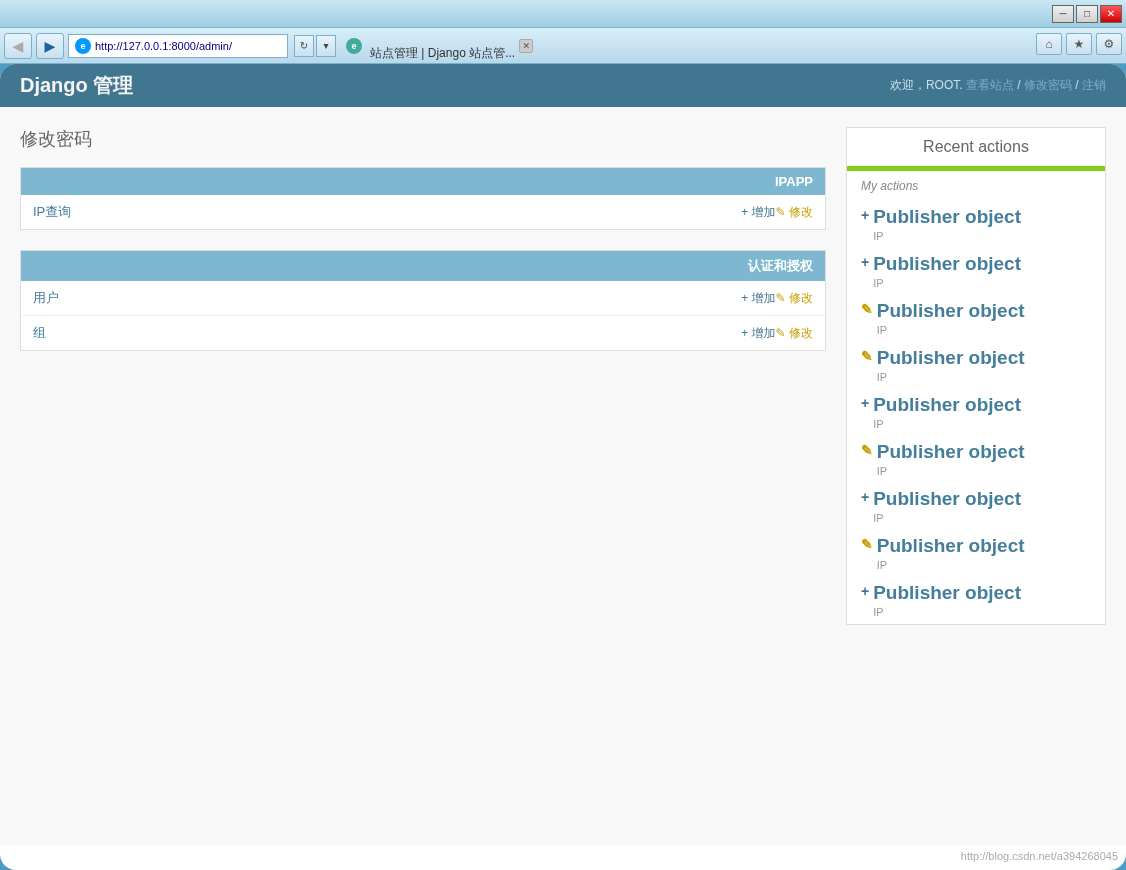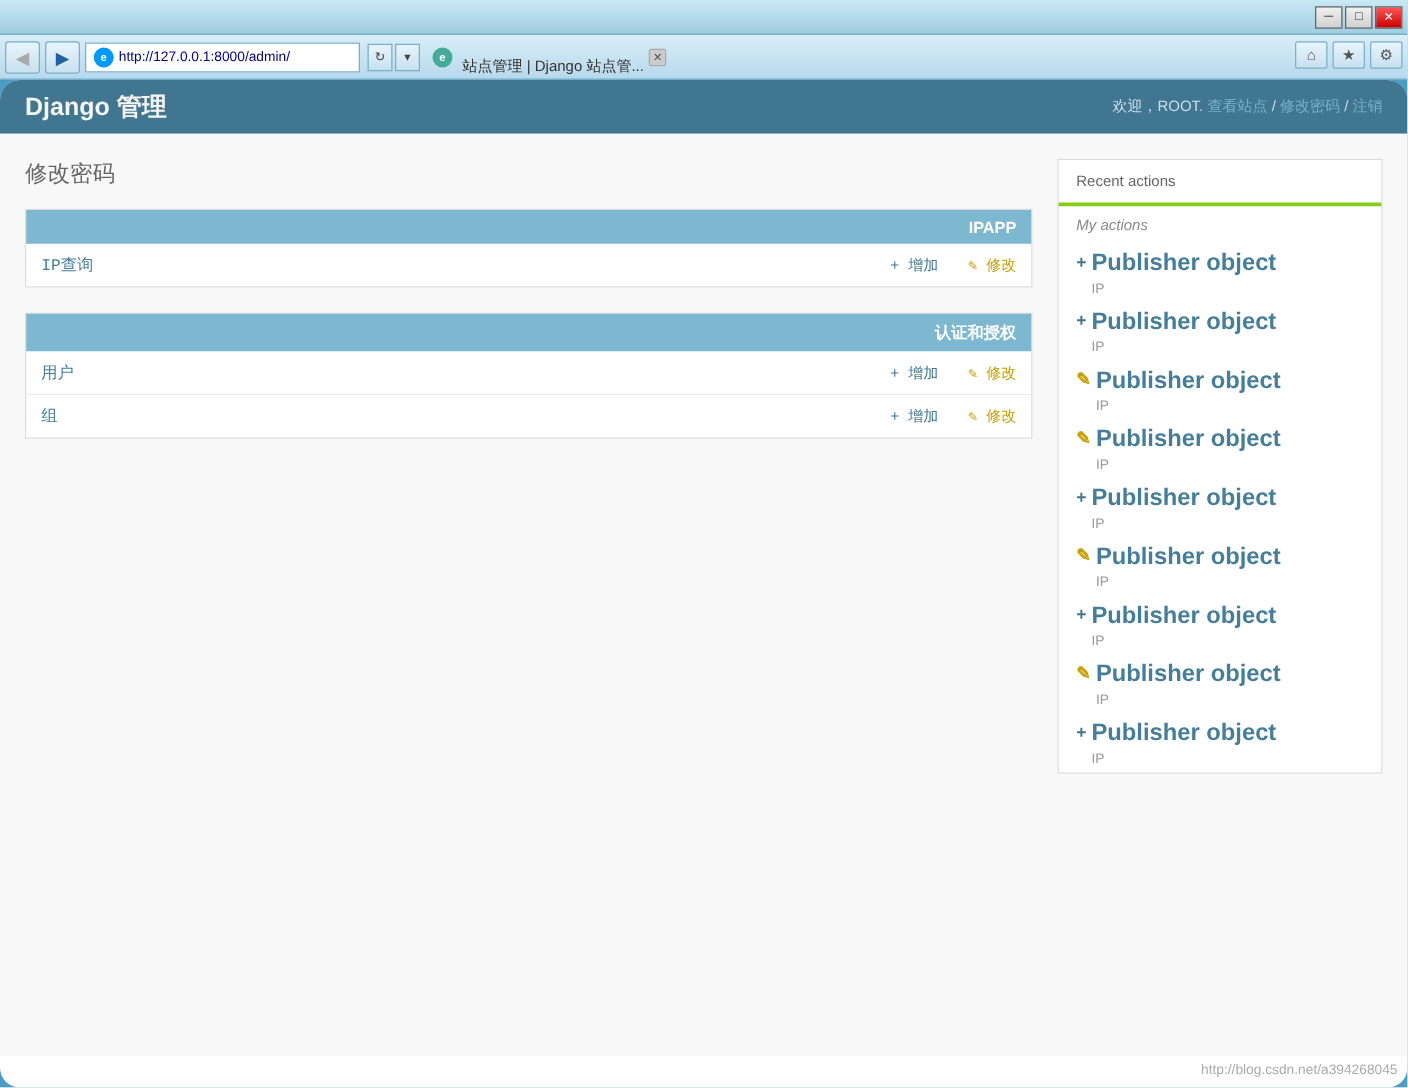--- a/index.html
+++ b/index.html
@@ -196,32 +196,31 @@
       padding: 6px 12px;
       font-size: 13px;
       font-weight: bold;
       text-align: right;
     }
     .module-row {
       display: flex;
       align-items: center;
       padding: 8px 12px;
       border-bottom: 1px solid #eee;
-      font-family: Liberation Mono, monospace;
     }
     .module-row:last-child { border-bottom: none; }
     .module-row-label {
       flex: 1;
       color: #447e9b;
       font-size: 13px;
       text-decoration: none;
     }
     .module-row-actions {
       display: flex;
-      gap: 24px;
+      gap: 0;
     }
     .action-link {
       font-size: 12px;
       text-decoration: none;
       display: flex;
       align-items: center;
       gap: 3px;
     }
     .action-link.add { color: #417690; }
     .action-link.change { color: #c8a000; }
@@ -230,24 +229,25 @@
     .admin-sidebar {
       width: 260px;
       flex-shrink: 0;
     }
     .recent-actions {
       background: white;
       border: 1px solid #ddd;
     }
     .recent-header {
       padding: 10px 14px;
-      font-size: 12px;
+      font-size: 16px;
       color: #666;
-      border-bottom: 3px solid #84cc16;
+      border-bottom: 5px solid #84cc16;
       font-weight: normal;
+      text-align: center;
     }
     .my-actions-header {
       padding: 8px 14px;
       font-size: 12px;
       color: #888;
       font-style: italic;
     }
     .action-item {
       display: flex;
       align-items: flex-start;

